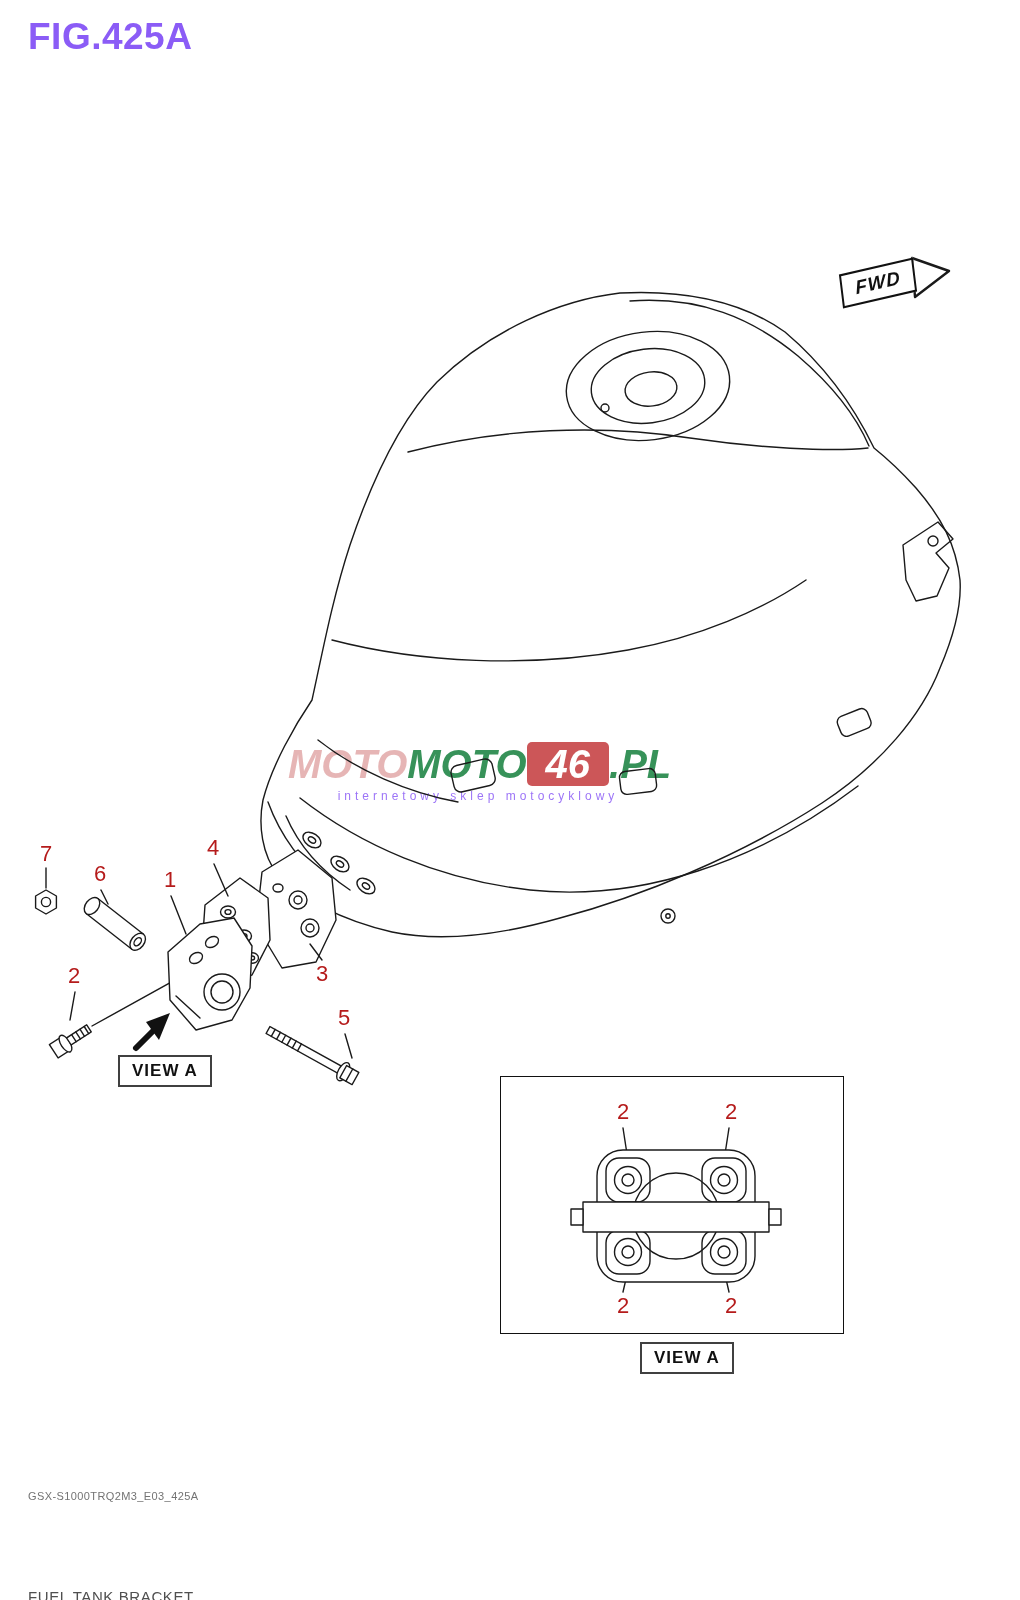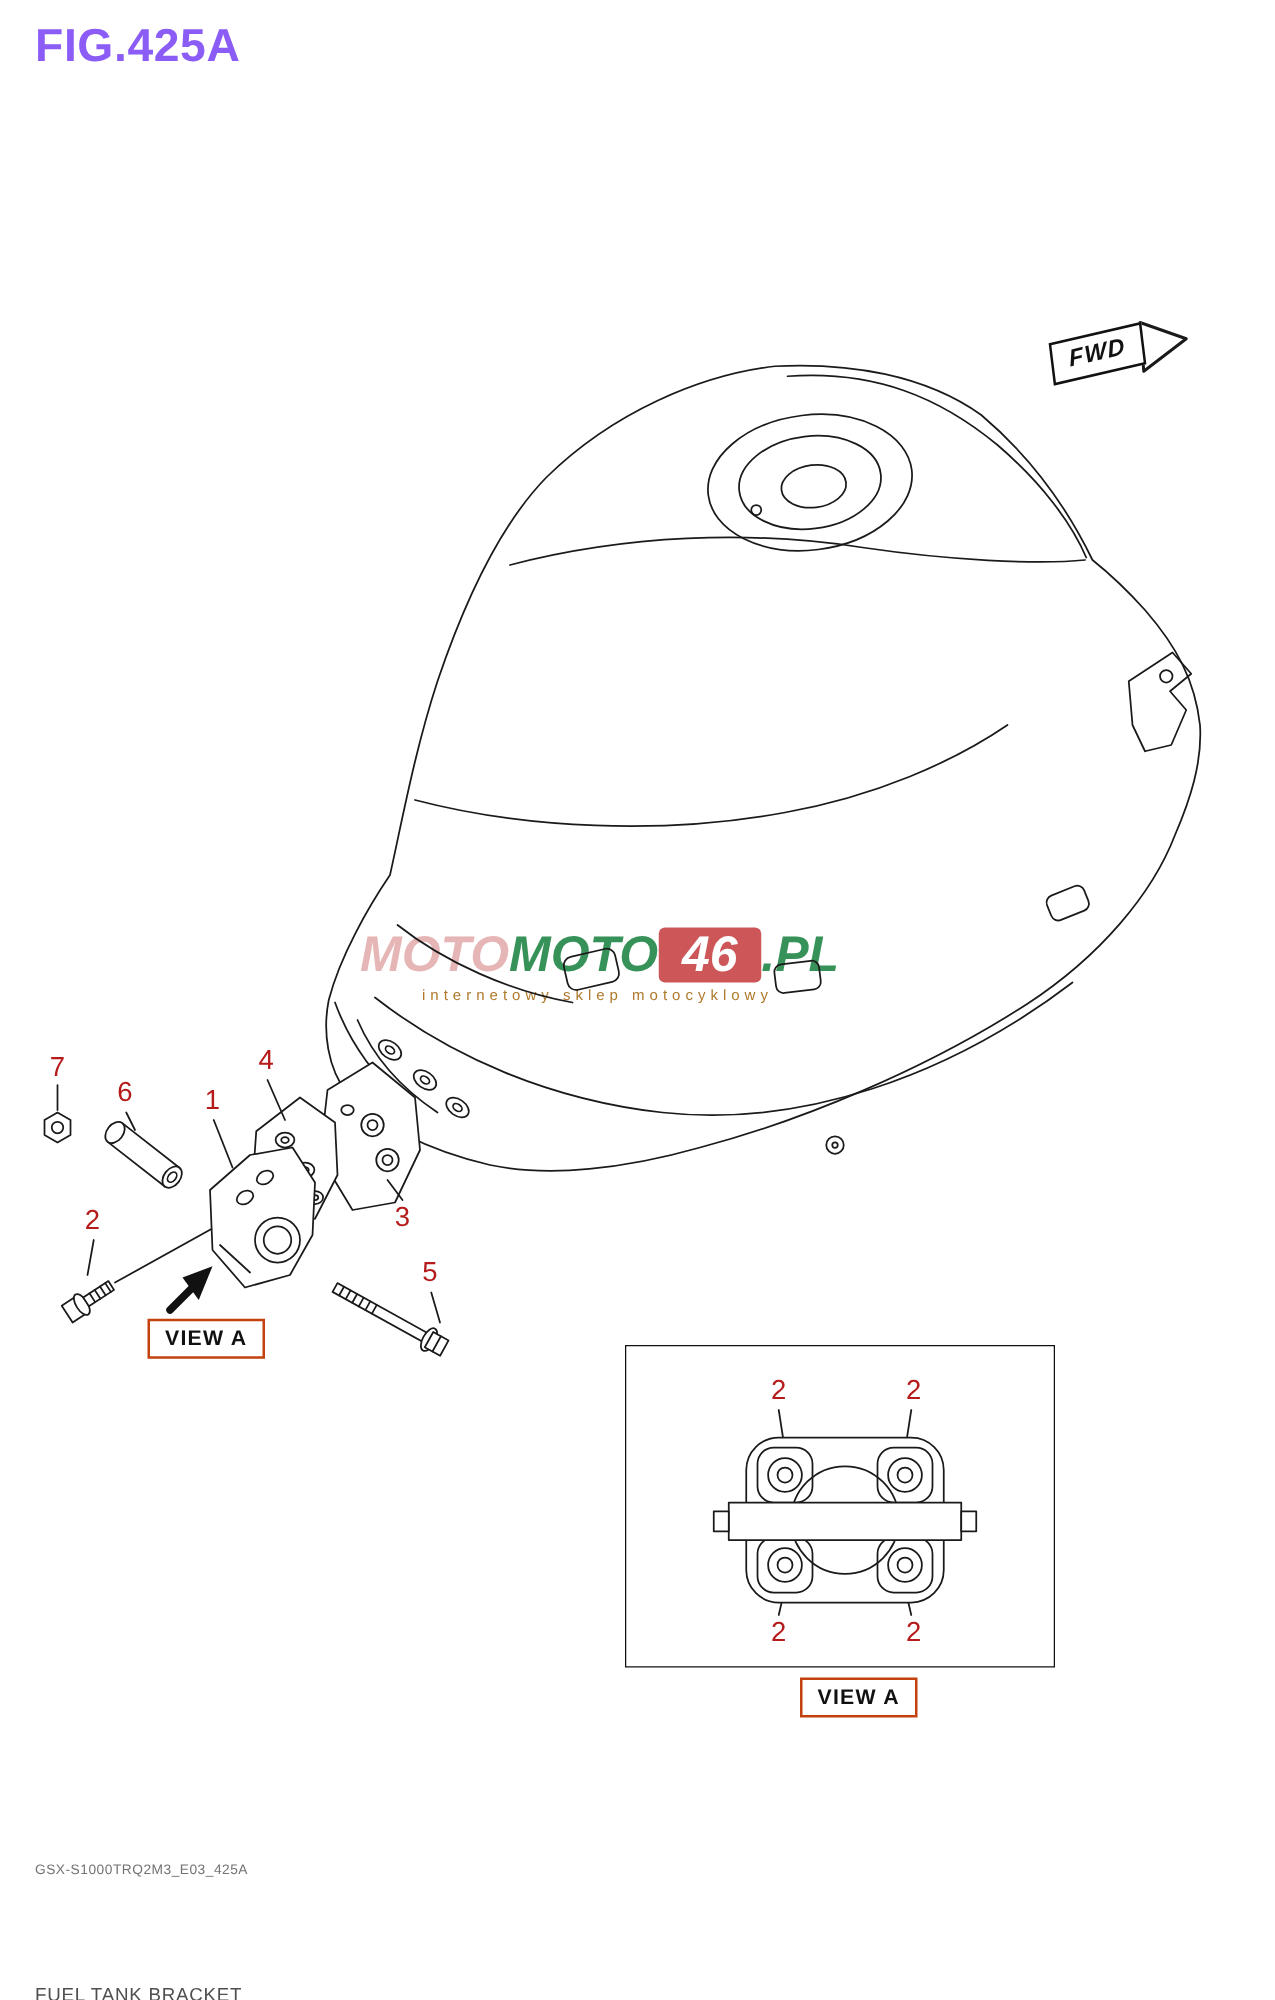--- a/index.html
+++ b/index.html
@@ -6,35 +6,35 @@
   .page {
     position:relative; width:1020px; height:1600px; background:#ffffff;
     overflow:hidden; font-family:"Liberation Sans", sans-serif; color:#111;
   }
   .abs { position:absolute; }
   .art { left:0; top:0; }
   .ln { fill:none; stroke:#1a1a1a; stroke-width:1.4; stroke-linecap:round; stroke-linejoin:round; }
   .fig-title { left:28px; top:16px; font-size:37px; font-weight:900; letter-spacing:.5px; color:#8b5cf6; }
   .callout { font-size:22px; font-weight:500; color:#b51b1b; width:20px; text-align:center; line-height:1.1; }
   .viewbox {
-    border:2px solid #c2410c; background:#fff; font-weight:700; font-size:17px;
+    border:2px solid #404040; background:#fff; font-weight:700; font-size:17px;
     padding:4px 12px; color:#111; letter-spacing:1px;
   }
   .detail-frame { left:500px; top:1076px; width:342px; height:256px; border:1.6px solid #111; background:transparent; }
   .fwd-badge {
     left:840px; top:266px; width:72px; height:30px; border:2.4px solid #111;
     transform:rotate(-13deg) skewX(-6deg); display:flex; align-items:center; justify-content:center;
     font-style:italic; font-weight:800; font-size:19px; letter-spacing:1px; background:#fff;
   }
   .watermark { left:288px; top:744px; width:380px; text-align:center; opacity:.85; }
   .wm-main { font-size:40px; font-weight:800; font-style:italic; line-height:1; white-space:nowrap; }
   .wm-a { color:#e2a9a9; }
   .wm-b { color:#15803d; }
   .wm-46 { background:#c4393c; color:#fff; border-radius:5px; padding:0 19px; font-style:italic; }
-  .wm-sub { margin-top:5px; font-size:12px; letter-spacing:4px; color:#a16207; white-space:nowrap; }
+  .wm-sub { margin-top:5px; font-size:12px; letter-spacing:4px; color:#8b5cf6; white-space:nowrap; }
   .footer-code { left:28px; top:1490px; font-size:11px; color:#737373; letter-spacing:.4px; }
   .footer-name { left:28px; top:1588px; font-size:15px; color:#4f4f4f; letter-spacing:.6px; }
 </style>
 </head>
 <body>
 
 <div class="page">
 
   <div class="abs watermark">
     <div class="wm-main"><span class="wm-a">MOTO</span><span class="wm-b">MOTO</span><span class="wm-46">46</span><span class="wm-b">.PL</span></div>

